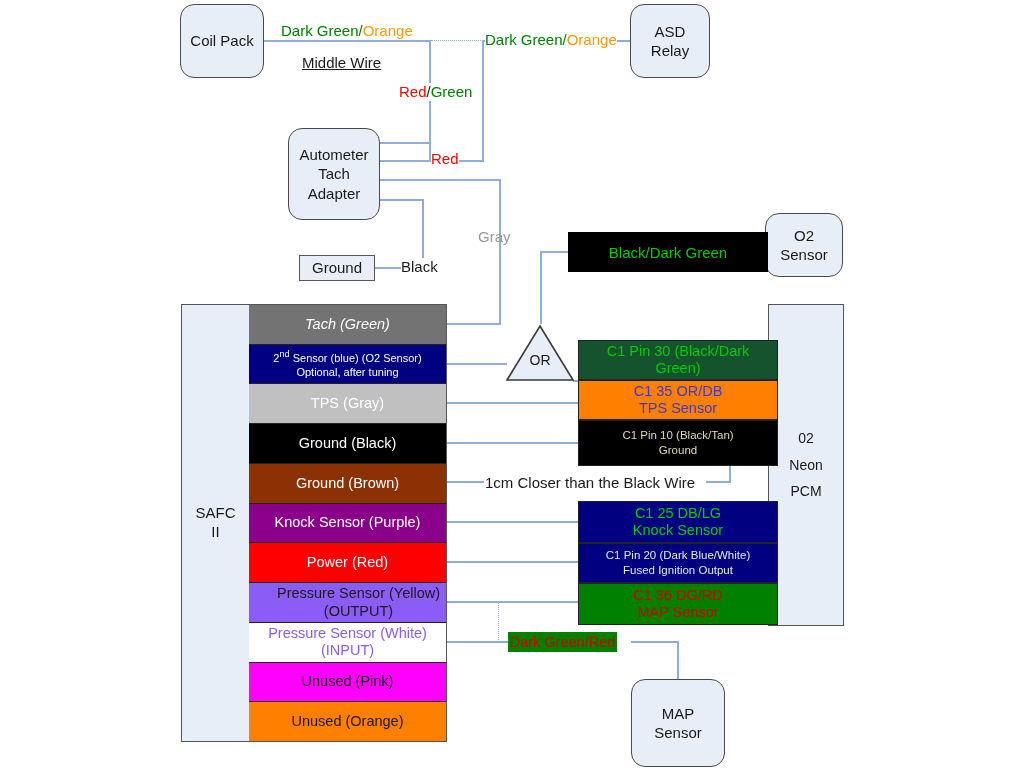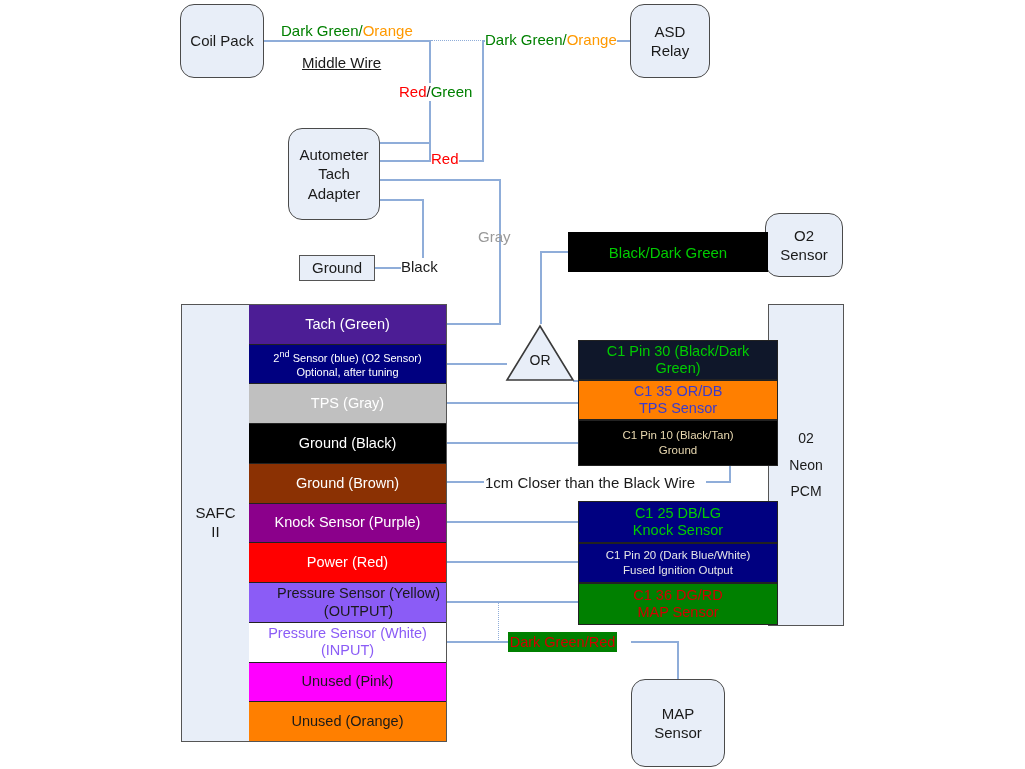--- a/index.html
+++ b/index.html
@@ -255,21 +255,21 @@
   </div>
 
   <div id="safc-outer">
     <div id="safc-label">
       <div>
         <div>SAFC</div>
         <div>II</div>
       </div>
     </div>
     <div id="safc-rows">
-        <div class="srow" style="background: #4c1d95; color: rgb(255, 255, 255);">
+        <div class="srow" style="background: #737373; color: rgb(255, 255, 255); font-style: italic;">
           <span>Tach (Green)</span>
         </div>
         <div class="srow small" style="background: rgb(0, 0, 128); color: rgb(255, 255, 255);">
           <div>
             <div>2<sup>nd</sup> Sensor (blue) (O2 Sensor)</div>
             <div>Optional, after tuning</div>
           </div>
         </div>
         <div class="srow" style="background: rgb(192, 192, 192); color: rgb(255, 255, 255);">
           <span>TPS (Gray)</span>
@@ -308,21 +308,21 @@
   </div>
 
   <div id="pcm-outer">
     <div>
       <div>02</div>
       <div>Neon</div>
       <div>PCM</div>
     </div>
   </div>
   <div id="pcm-boxes">
-      <div class="pbox" style="top: 340px; height: 40px; background: #0f172a; color: rgb(0, 204, 0);">
+      <div class="pbox" style="top: 340px; height: 40px; background: #14532d; color: rgb(0, 204, 0);">
         <div>
           <div>C1 Pin 30 (Black/Dark</div>
           <div>Green)</div>
         </div>
       </div>
       <div class="pbox" style="top: 380px; height: 40px; background: rgb(255, 127, 0); color: rgb(59, 59, 204);">
         <div>
           <div>C1 35 OR/DB</div>
           <div>TPS Sensor</div>
         </div>

